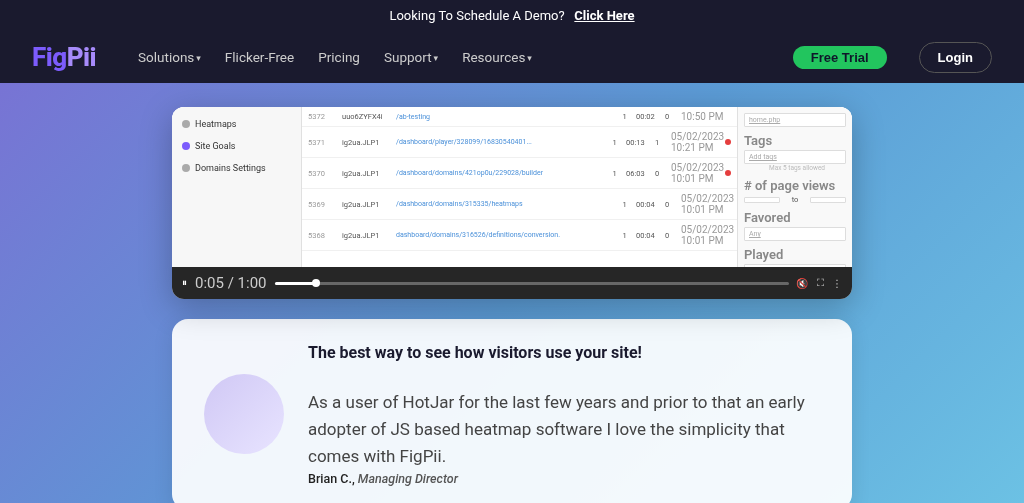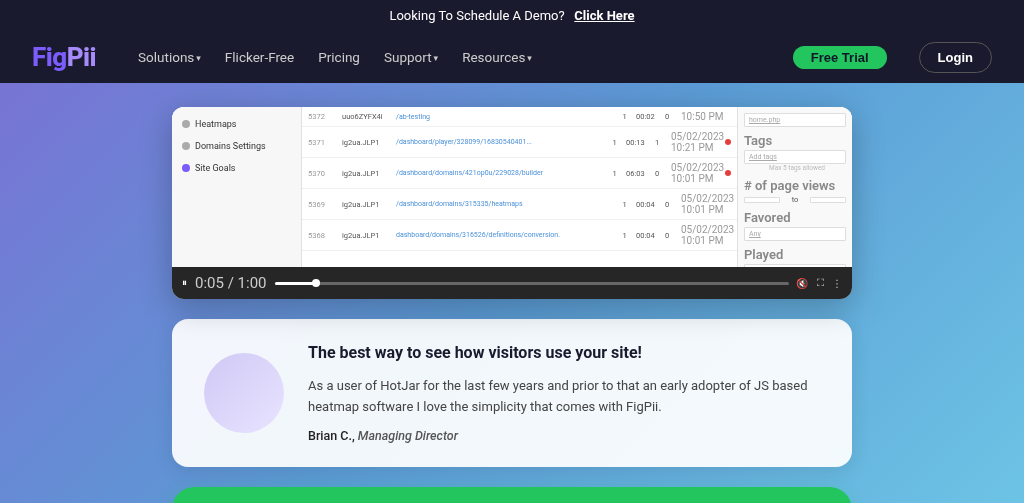--- a/index.html
+++ b/index.html
@@ -239,27 +239,26 @@
       height: 80px;
       border-radius: 50%;
       background: linear-gradient(135deg, #d0c8f5 0%, #e8e4ff 100%);
       flex-shrink: 0;
     }
     .testimonial-content { flex: 1; }
     .testimonial-title {
       font-size: 16px;
       font-weight: 700;
       color: #1a1a2e;
-      margin-bottom: 14px;
+      margin-bottom: 27px;
     }
     .testimonial-text {
-      font-size: 13px;
+      font-size: 17px;
       color: #444;
       line-height: 1.6;
-      margin-bottom: 10px;
     }
     .testimonial-author {
       font-size: 12.5px;
       color: #222;
       font-weight: 500;
     }
     .testimonial-author em {
       font-style: italic;
       color: #555;
     }
@@ -322,26 +321,26 @@
   <div class="video-container">
     <div class="video-screenshot">
       <div class="screenshot-inner">
 
         <div class="screenshot-sidebar">
           <div class="sidebar-item-s">
             <div class="sidebar-icon"></div>
             <span>Heatmaps</span>
           </div>
           <div class="sidebar-item-s">
+            <div class="sidebar-icon" style="background:#7c5cfc;"></div>
+            <span>Site Goals</span>
+          </div>
+          <div class="sidebar-item-s">
             <div class="sidebar-icon"></div>
             <span>Domains Settings</span>
-          </div>
-          <div class="sidebar-item-s">
-            <div class="sidebar-icon" style="background:#7c5cfc;"></div>
-            <span>Site Goals</span>
           </div>
         </div>
 
         <div class="screenshot-table-area">
           <div class="table-row-s">
             <span class="col1">5372</span>
             <span class="col2">uuo6ZYFX4i</span>
             <span class="col3">/ab-testing</span>
             <span class="col4">1</span>
             <span class="col5">00:02</span>

